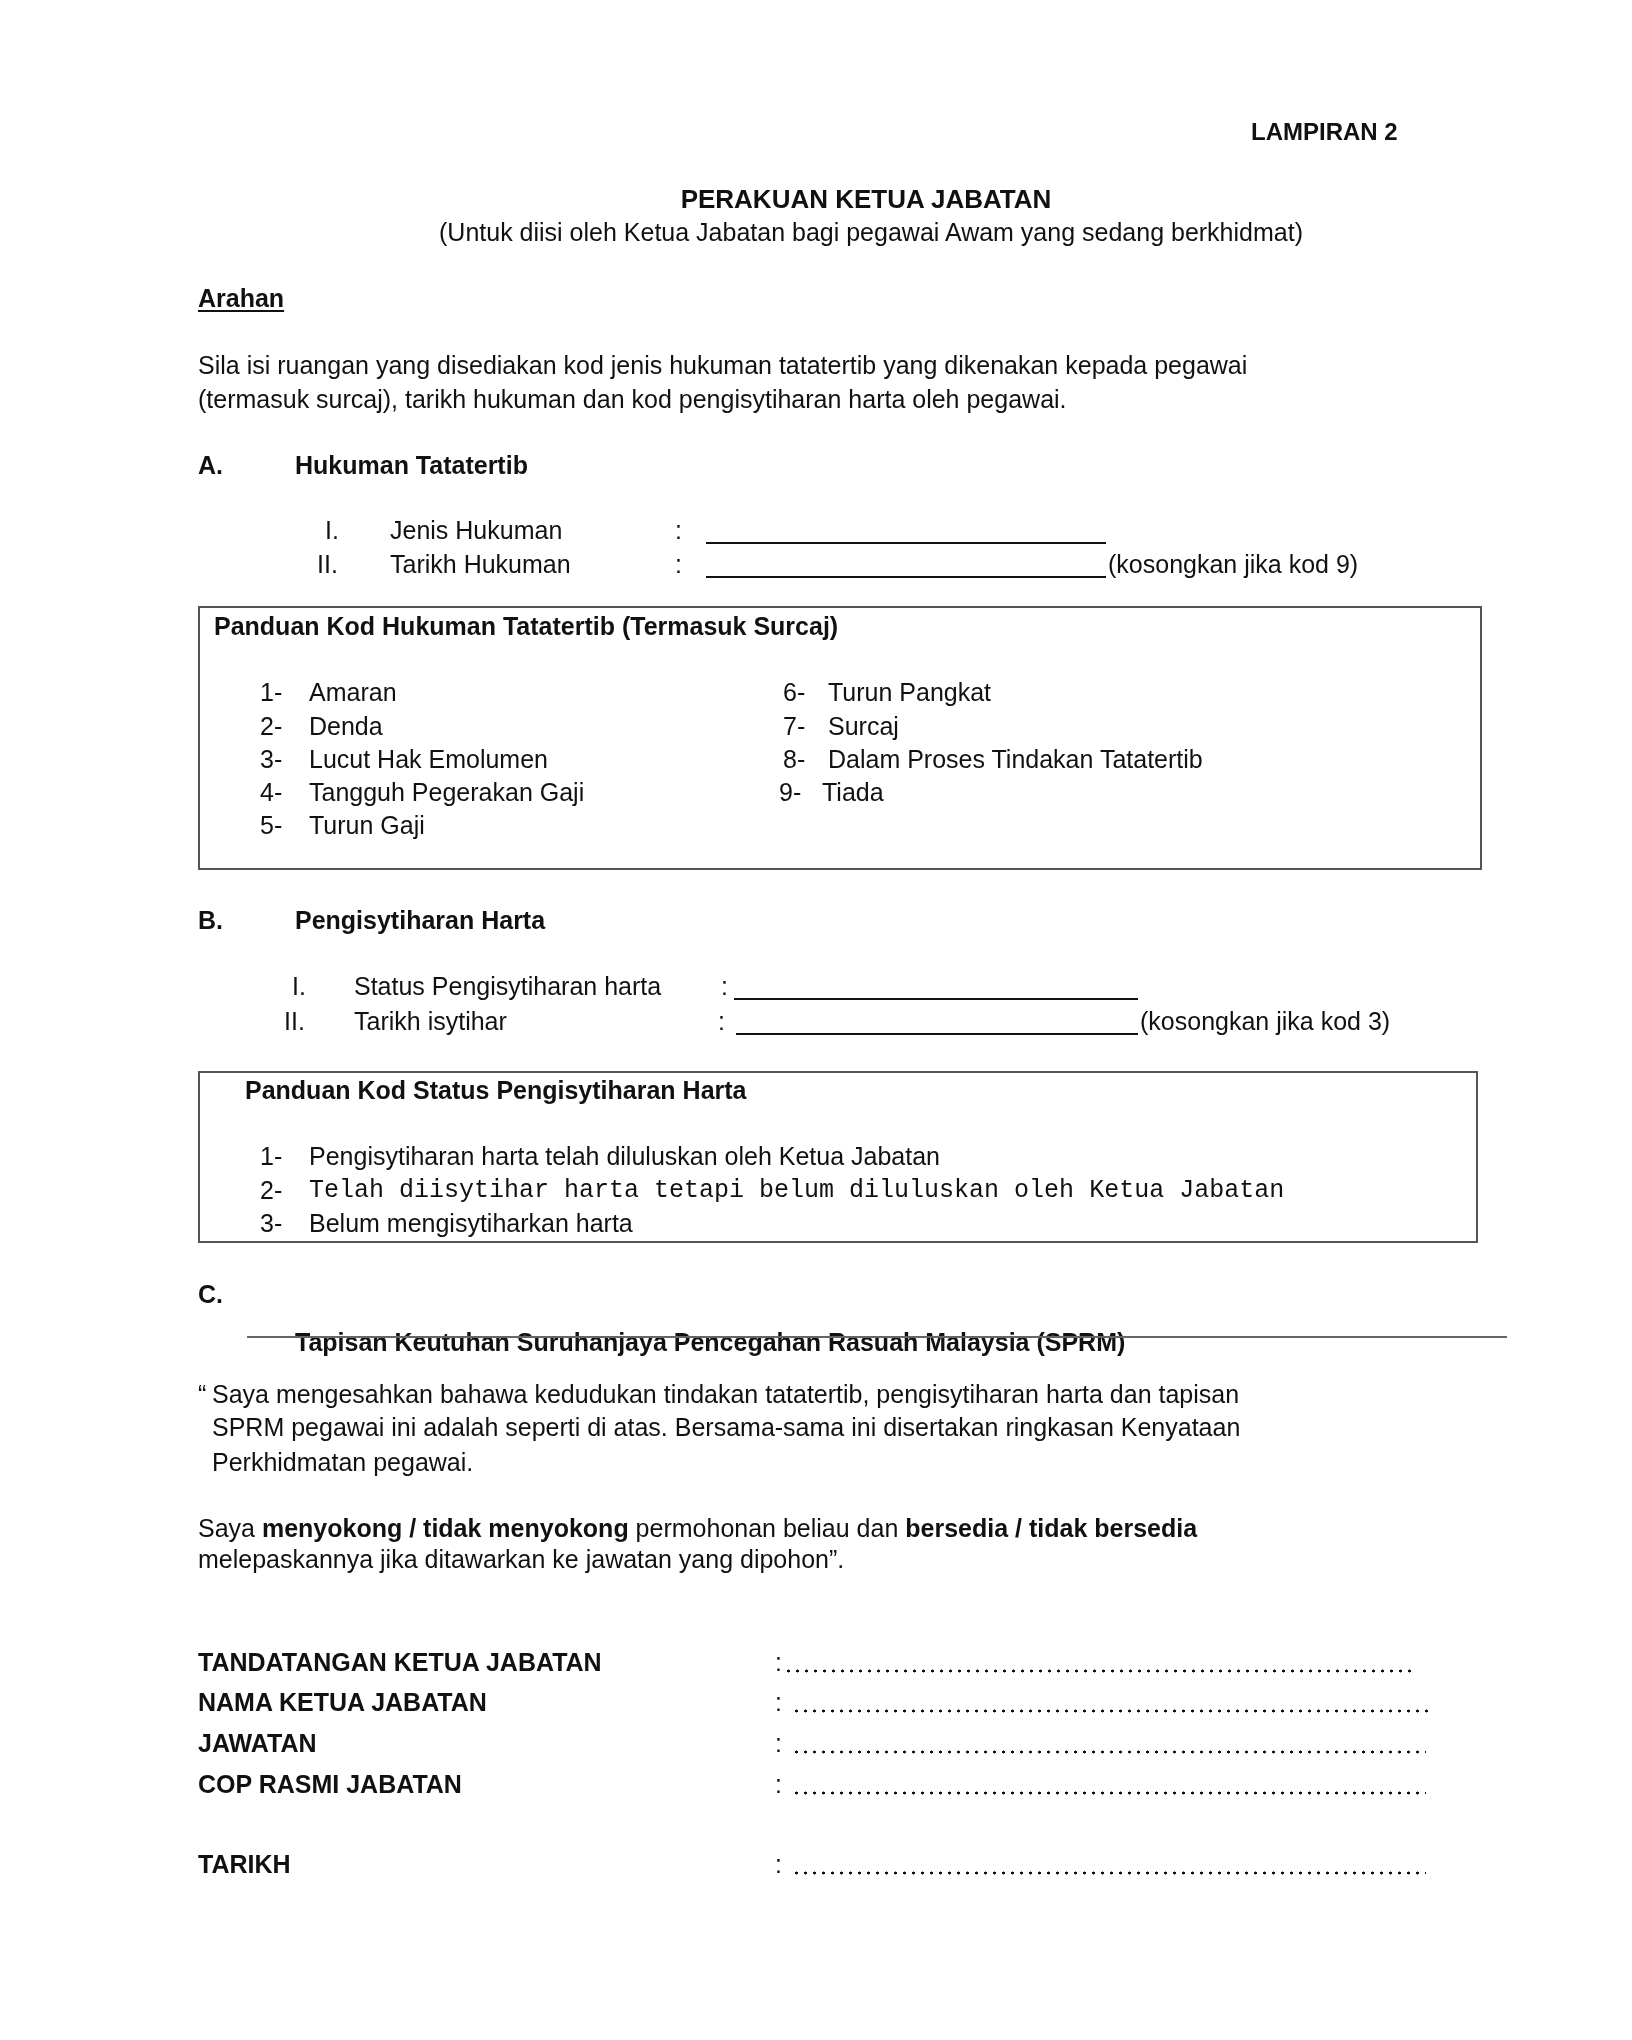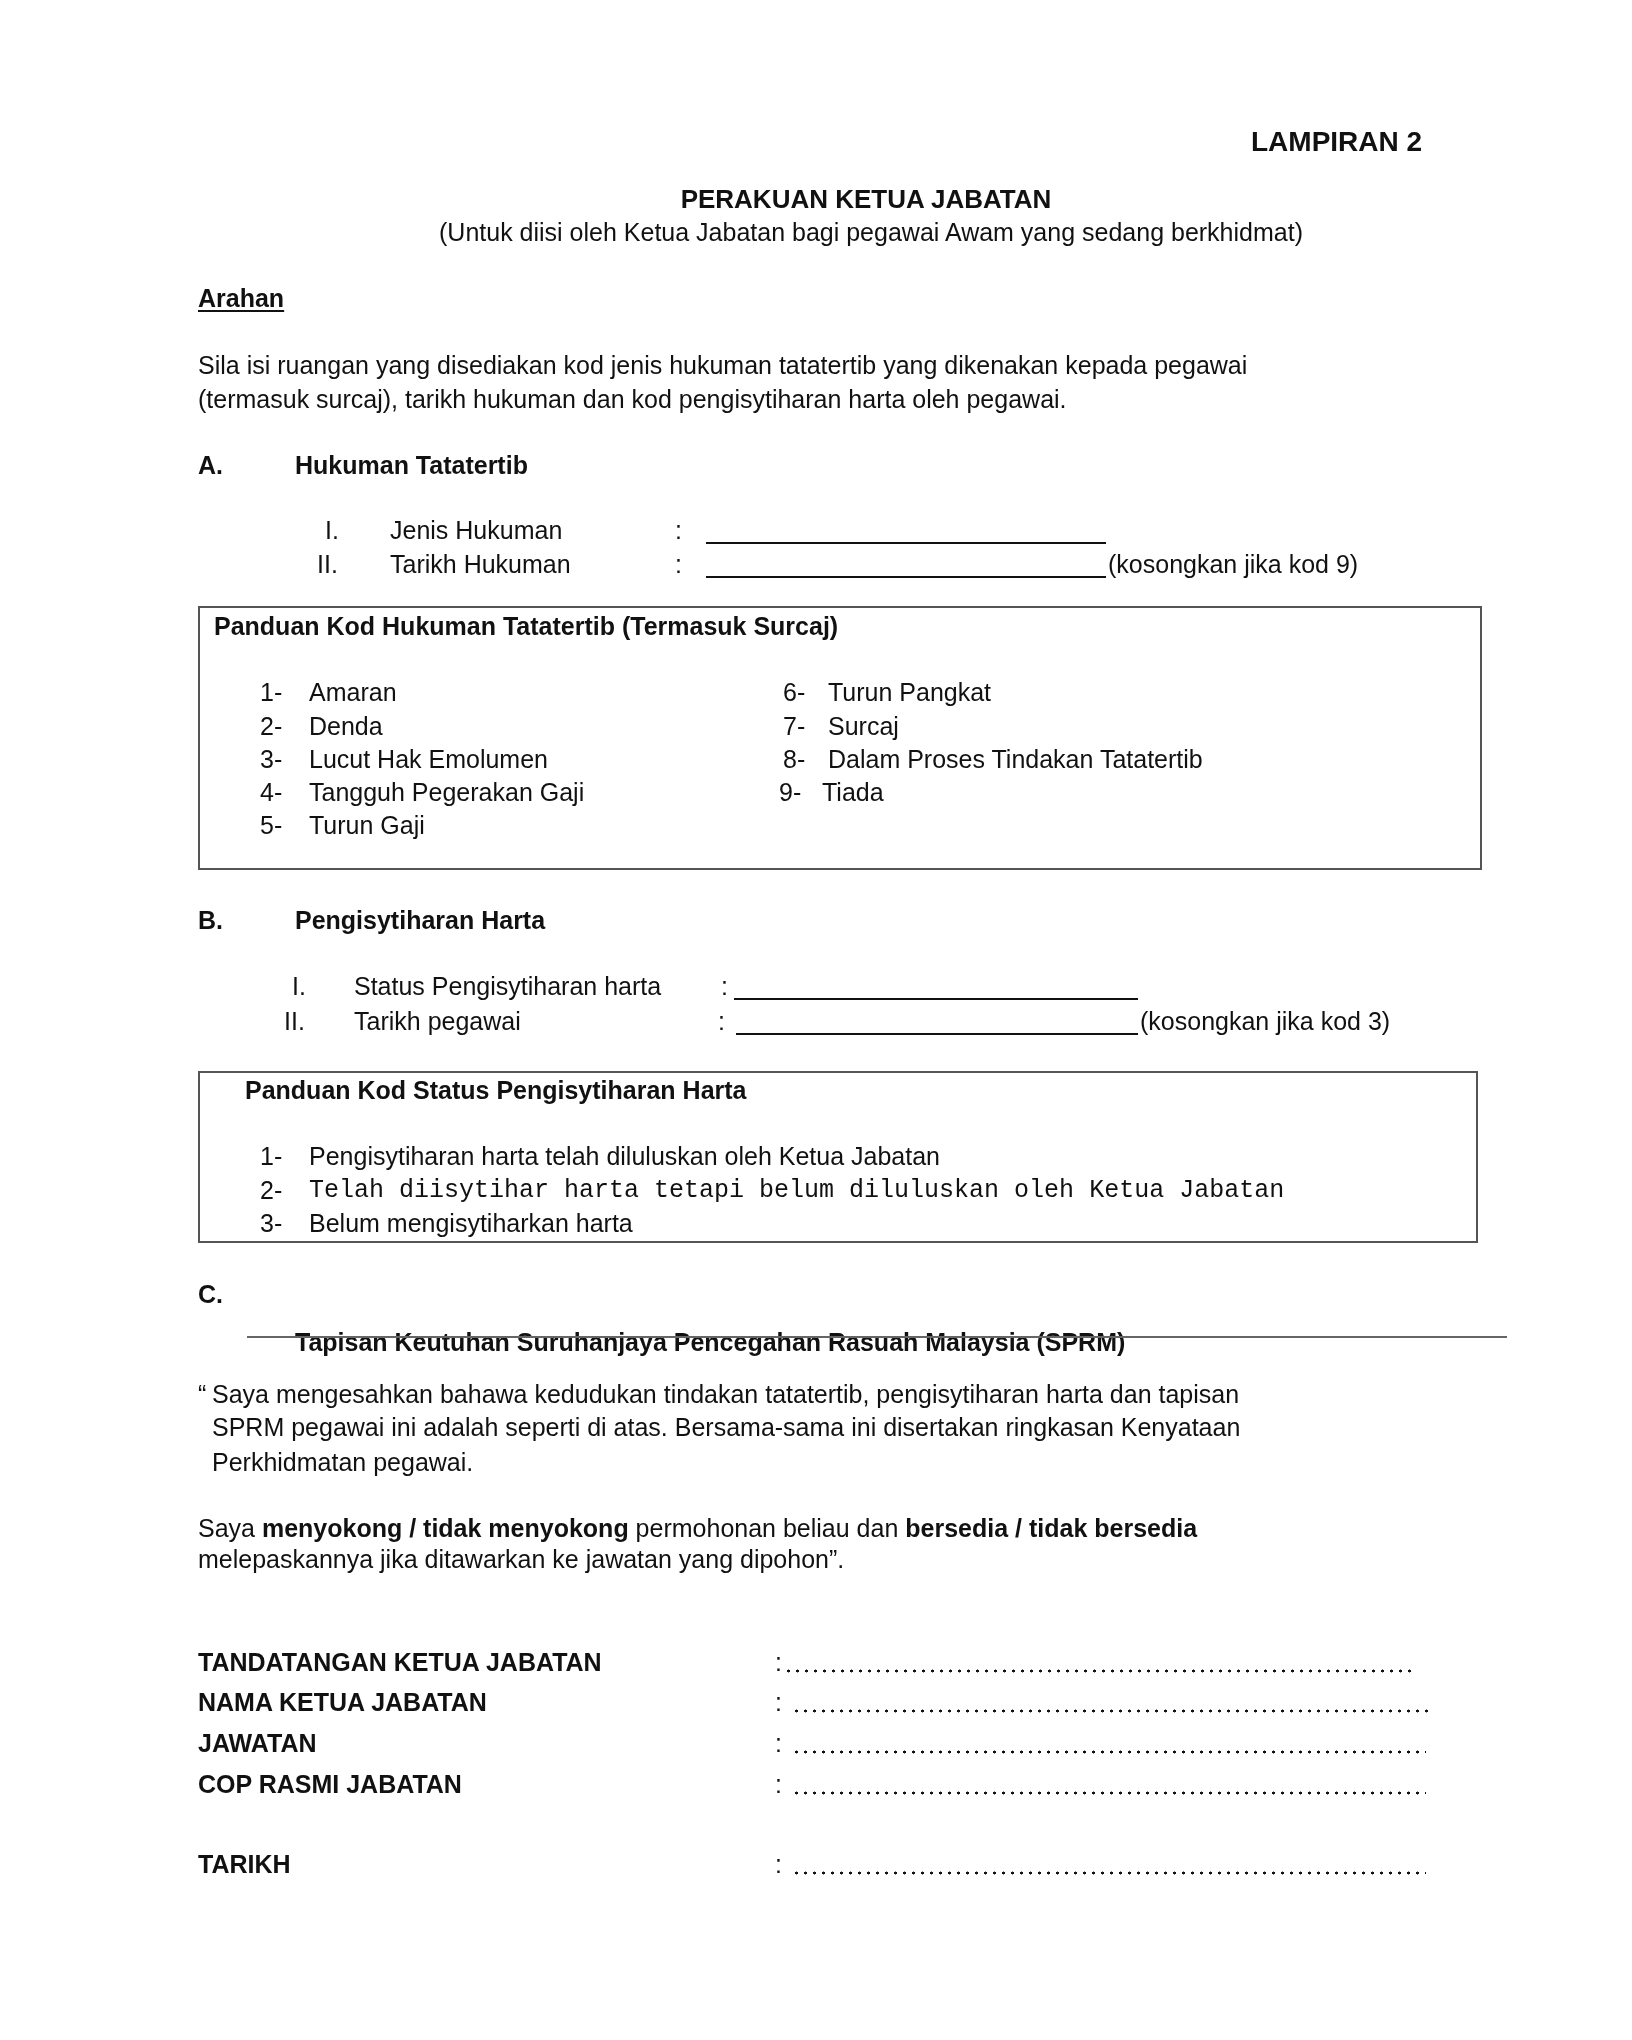--- a/index.html
+++ b/index.html
@@ -9,21 +9,21 @@
   .b { font-weight:bold; }
   .u { text-decoration:underline; text-decoration-thickness:2px; text-underline-offset:3px; }
   .box { position:absolute; border:2px solid #555; box-sizing:border-box; }
   .dots { position:absolute; height:4px;
           background-image:radial-gradient(circle, #111 1.4px, transparent 1.6px);
           background-size:9px 4px; background-repeat:repeat-x; }
 </style>
 </head>
 <body>
 
-<div class="abs b" style="left:1251px; top:128px; font-size:28px;">LAMPIRAN 2</div>
+<div class="abs b" style="left:1251px; top:120px; font-size:24px;">LAMPIRAN 2</div>
 <div class="abs b" style="left:0; width:1632px; text-align:center; top:186px; font-size:26px; padding-left:100px; box-sizing:border-box;">PERAKUAN KETUA JABATAN</div>
 <div class="abs" style="left:0; width:1632px; text-align:center; top:220px; font-size:25px; padding-left:110px; box-sizing:border-box;">(Untuk diisi oleh Ketua Jabatan bagi pegawai Awam yang sedang berkhidmat)</div>
 
 <div class="abs b u" style="left:198px; top:286px; font-size:25px;">Arahan</div>
 <div class="abs" style="left:198px; top:353px;">Sila isi ruangan yang disediakan kod jenis hukuman tatatertib yang dikenakan kepada pegawai</div>
 <div class="abs" style="left:198px; top:387px;">(termasuk surcaj), tarikh hukuman dan kod pengisytiharan harta oleh pegawai.</div>
 
 <div class="abs b" style="left:198px; top:453px;">A.</div>
 <div class="abs b" style="left:295px; top:453px;">Hukuman Tatatertib</div>
 
@@ -73,21 +73,21 @@
 
 <div>
   <div class="abs" style="left:292px; top:974px;">I.</div>
   <div class="abs" style="left:354px; top:974px;">Status Pengisytiharan harta</div>
   <div class="abs" style="left:721px; top:974px;">:</div>
   <div class="abs" style="left:734px; top:970px; width:404px; height:28px; border-bottom:2px solid #111;"></div>
 </div>
 
 <div>
   <div class="abs" style="left:284px; top:1009px;">II.</div>
-  <div class="abs" style="left:354px; top:1009px;">Tarikh pegawai</div>
+  <div class="abs" style="left:354px; top:1009px;">Tarikh isytihar</div>
   <div class="abs" style="left:718px; top:1009px;">:</div>
   <div class="abs" style="left:736px; top:1005px; width:402px; height:28px; border-bottom:2px solid #111;"></div>
   <div class="abs" style="left:1140px; top:1009px;">(kosongkan jika kod 3)</div>
 </div>
 
 <div class="box" style="left:198px; top:1071px; width:1280px; height:172px;"></div>
 <div class="abs b" style="left:200px; top:1078px;margin-left:45px;">Panduan Kod Status Pengisytiharan Harta</div>
 <div>
   <div class="abs" style="left:260px; top:1144px;">1-</div>
   <div class="abs" style="left:309px; top:1144px;">Pengisytiharan harta telah diluluskan oleh Ketua Jabatan</div>

